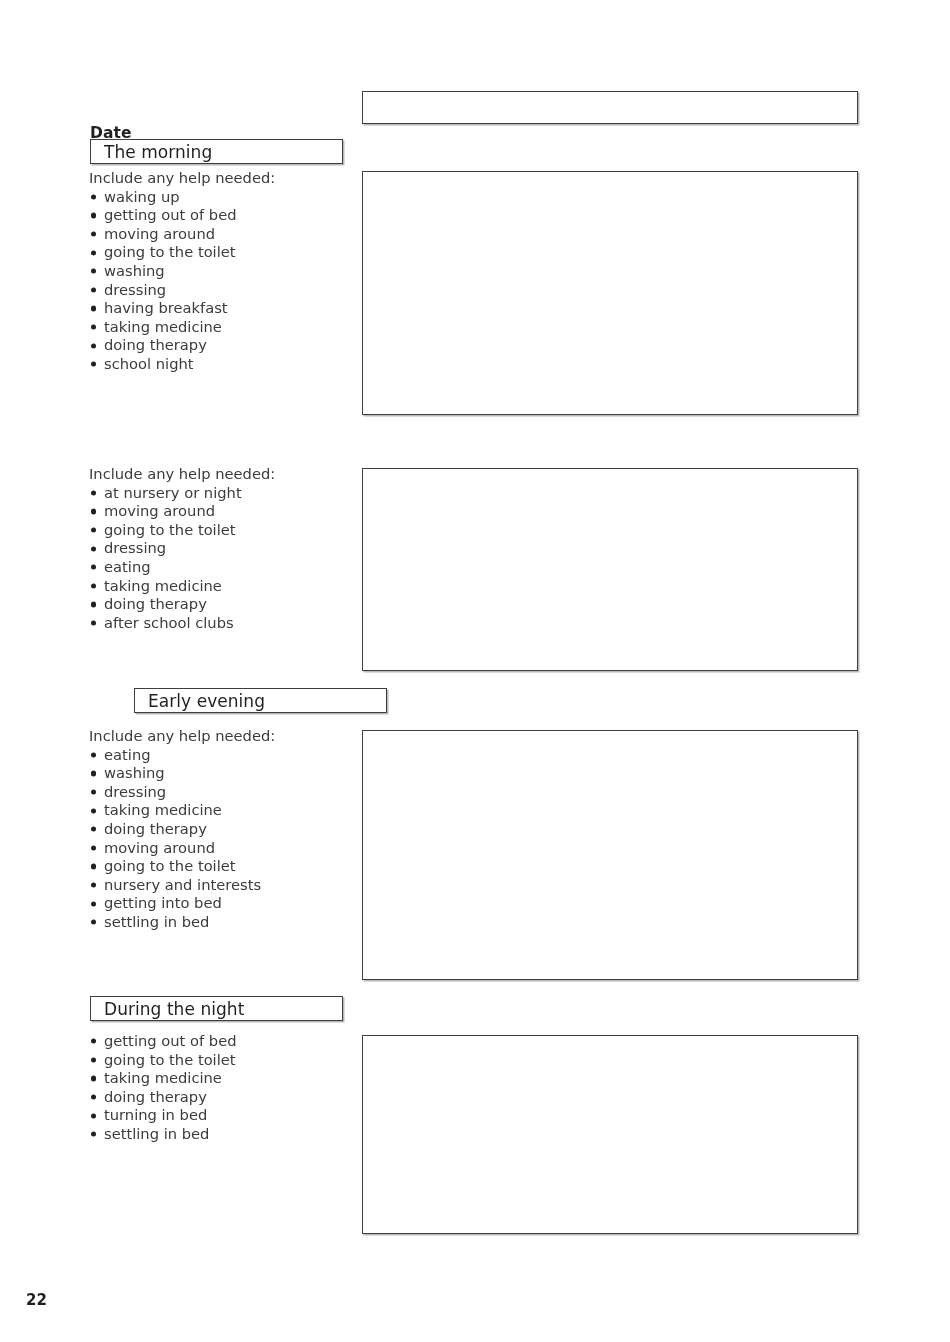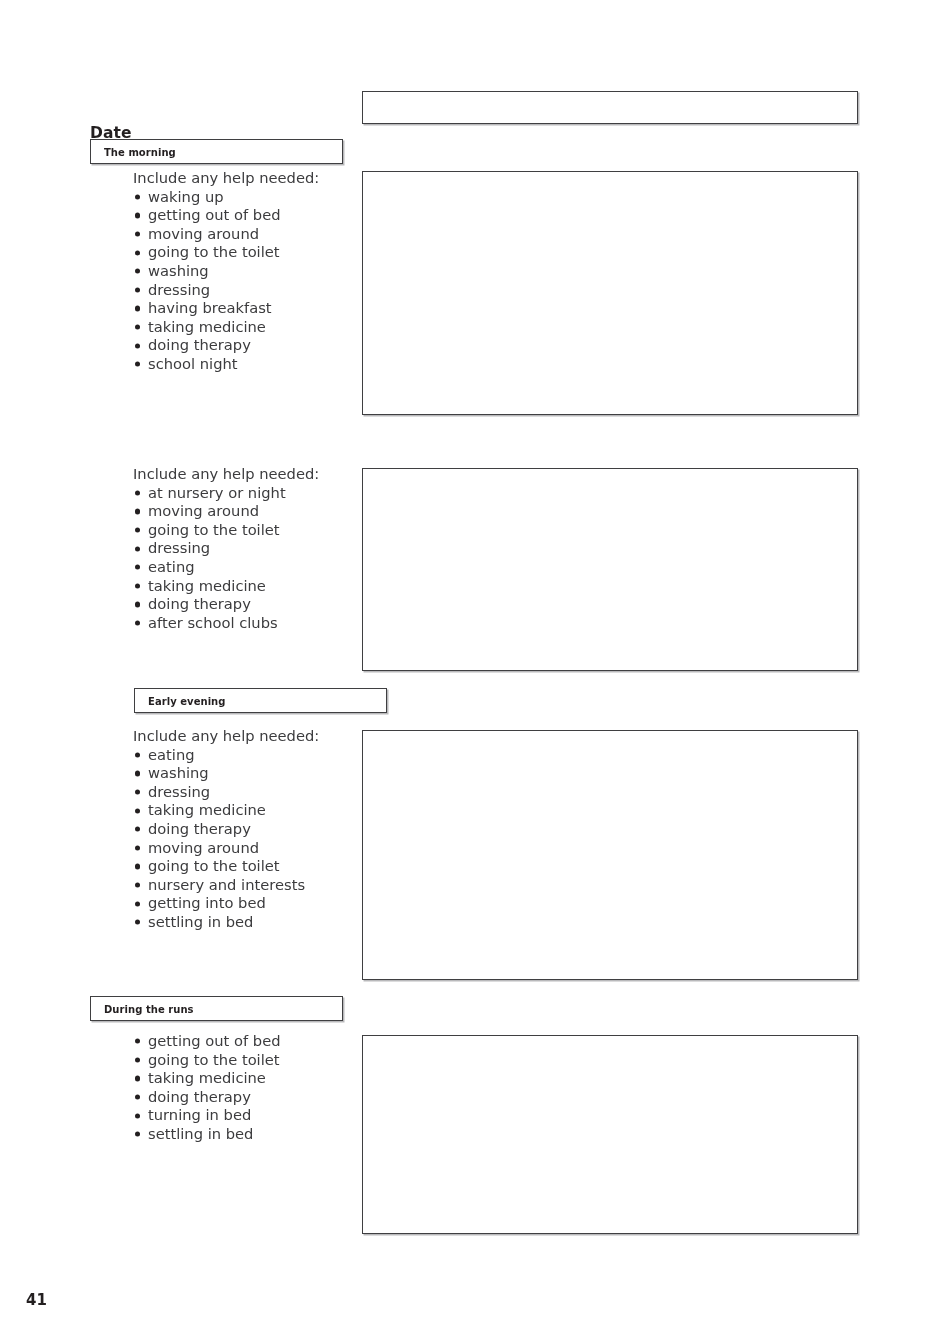--- a/index.html
+++ b/index.html
@@ -54,36 +54,35 @@
     box-sizing: border-box;
     border: 1.3px solid #3f3f41;
     background: #ffffff;
     box-shadow: 1.5px 1.5px 0 0 #b9b9bb;
   }
   .sec-header span {
     position: absolute;
     left: 13px;
     top: 50%;
     transform: translateY(-50%);
-    font-size: 10px;
-    font-weight: bold;
+    font-size: 17px;
+    font-weight: normal;
     color: #231f20;
     white-space: nowrap;
     letter-spacing: 0.05px;
   }
 
   
   .sec-text {
     position: absolute;
     left: 89px;
     width: 262px;
     font-size: 14.7px;
     line-height: 18.6px;
     color: #3c3c3e;
-    margin-left: 44px;
   }
   .sec-intro {
     margin: 0;
     white-space: pre-line;
   }
   .sec-list {
     list-style: none;
     margin: 0;
     padding: 0;
   }
@@ -181,29 +180,29 @@
       <li><span class="bullet"></span><span>moving around</span></li>
       <li><span class="bullet"></span><span>going to the toilet</span></li>
       <li><span class="bullet"></span><span>nursery and interests</span></li>
       <li><span class="bullet"></span><span>getting into bed</span></li>
       <li><span class="bullet"></span><span>settling in bed</span></li>
     </ul>
   </div>
   <div class="answer-box" style="top:730px;height:250px;"></div>
 
   <div class="sec-header" style="top:996px;">
-    <span>During the runs</span>
+    <span>During the night</span>
   </div>
   <div class="sec-text" style="top:1032px;">
     <ul class="sec-list">
       <li><span class="bullet"></span><span>getting out of bed</span></li>
       <li><span class="bullet"></span><span>going to the toilet</span></li>
       <li><span class="bullet"></span><span>taking medicine</span></li>
       <li><span class="bullet"></span><span>doing therapy</span></li>
       <li><span class="bullet"></span><span>turning in bed</span></li>
       <li><span class="bullet"></span><span>settling in bed</span></li>
     </ul>
   </div>
   <div class="answer-box" style="top:1035px;height:199px;"></div>
 
-  <div class="page-number">41</div>
+  <div class="page-number">22</div>
 
 </div>
 
 </body></html>

